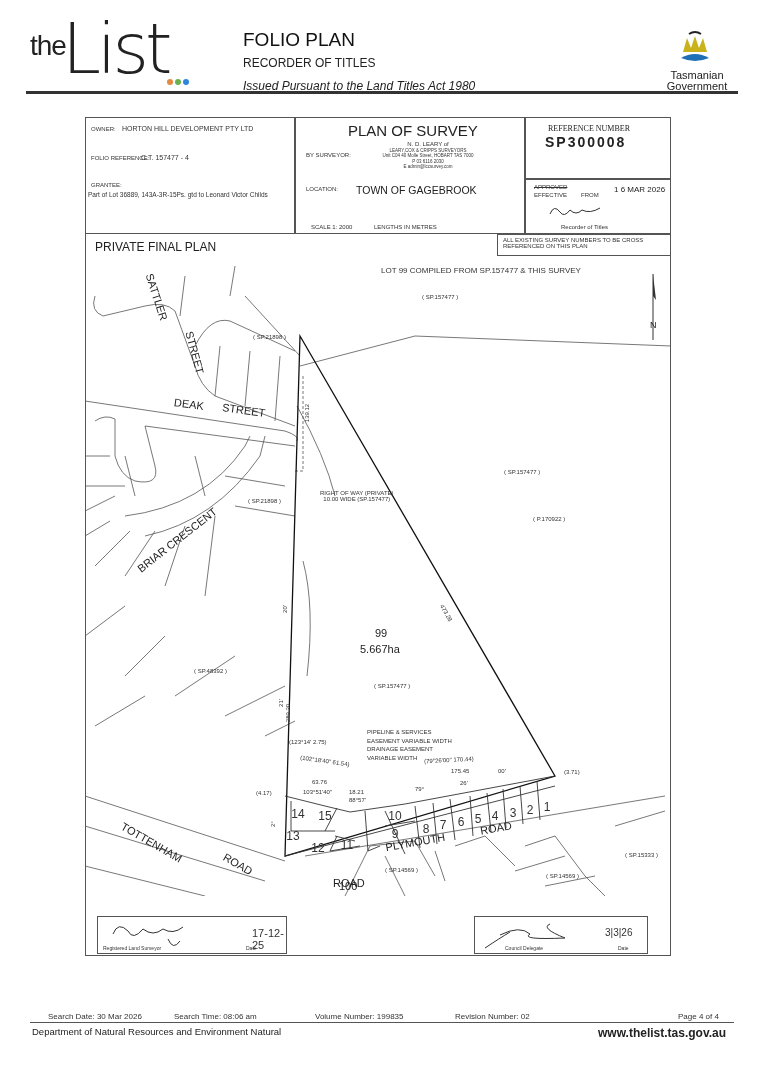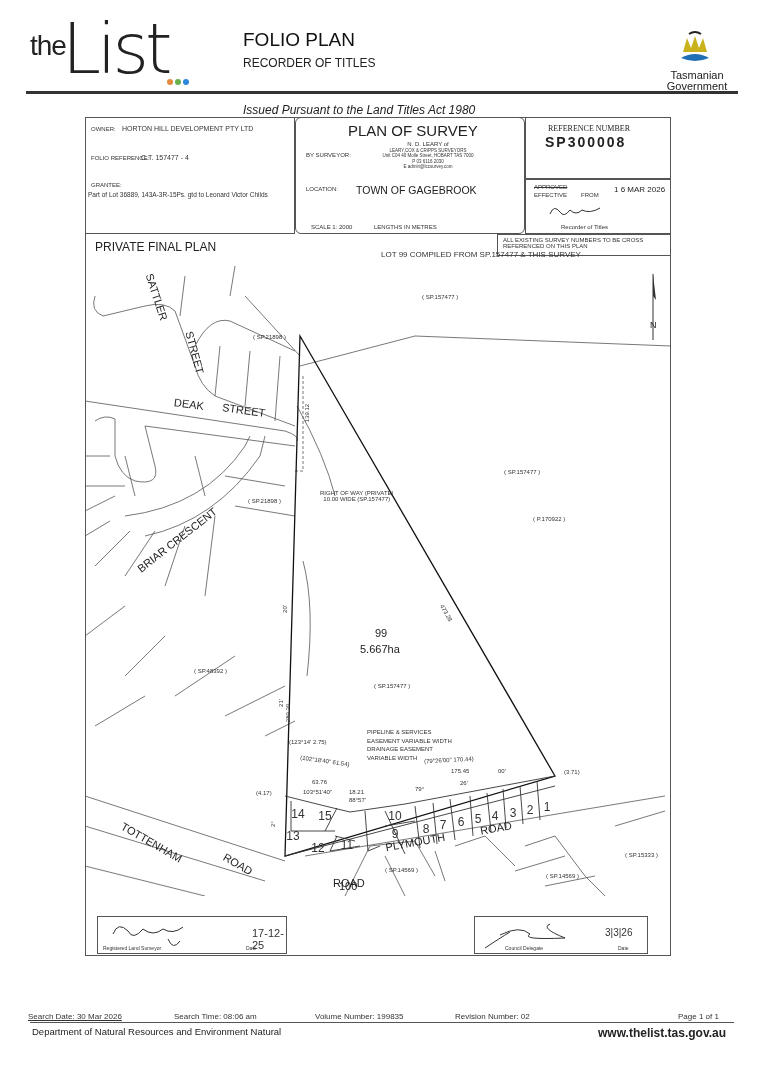--- a/index.html
+++ b/index.html
@@ -5,21 +5,21 @@
   html, body { margin:0; padding:0; background:#fff; }
   body { width:764px; height:1080px; position:relative; overflow:hidden; font-family:"Liberation Sans", sans-serif; color:#222; }
   .abs { position:absolute; }
   
   .logo-the { left:30px; top:30px; font-size:28px; letter-spacing:-1px; color:#222; }
   .logo-list { left:62px; top:14px; font-size:70px; font-weight:300; letter-spacing:-4px; color:#222; line-height:70px; font-family:"DejaVu Sans", sans-serif; }
   .logo-dots { left:167px; top:79px; display:flex; gap:2px; }
   .logo-dots span { width:6px; height:6px; border-radius:50%; display:block; }
   .hdr-title { left:243px; top:29px; font-size:19px; font-weight:normal; color:#111; }
   .hdr-sub { left:243px; top:56px; font-size:12px; color:#222; }
-  .hdr-act { left:243px; top:79px; font-size:12px; font-style:italic; color:#222;margin-top:24px; }
+  .hdr-act { left:243px; top:79px; font-size:12px; font-style:italic; color:#222; }
   .hdr-rule { left:26px; top:91px; width:712px; height:3px; background:#333; }
   .gov-text { left:662px; top:70px; font-size:11px; text-align:center; line-height:11px; color:#222; width:70px; }
   .gov-emblem { left:675px; top:30px; width:40px; height:40px; }
   
   .frame { left:85px; top:117px; width:586px; height:839px; border:1px solid #555; box-sizing:border-box; }
   .box { border:1px solid #555; box-sizing:border-box; }
   .tiny { font-size:6px; color:#333; }
   .small { font-size:7px; color:#333; }
   .med { font-size:8px; color:#333; }
   
@@ -57,21 +57,21 @@
 
 <div class="abs box" style="left:85px;top:117px;width:210px;height:117px;">
   <div class="abs tiny" style="left:5px;top:8px;"><span>OWNER:</span></div>
   <div class="abs small" style="left:36px;top:7px;">HORTON HILL DEVELOPMENT PTY LTD</div>
   <div class="abs tiny" style="left:5px;top:37px;">FOLIO REFERENCE:</div>
   <div class="abs small" style="left:55px;top:36px;">C.T.  157477 - 4</div>
   <div class="abs tiny" style="left:5px;top:64px;">GRANTEE:</div>
   <div class="abs tiny" style="left:2px;top:73px;font-size:6.5px;white-space:nowrap;">Part of Lot 36889, 143A-3R-15Ps. gtd to Leonard Victor Childs</div>
 </div>
 
-<div class="abs box" style="left:295px;top:117px;width:230px;height:117px;border-radius:6px;">
+<div class="abs box" style="left:295px;top:117px;width:230px;height:117px;">
   <div class="abs" style="left:52px;top:4px;font-size:15px;">PLAN OF SURVEY</div>
   <div class="abs tiny" style="left:10px;top:34px;">BY SURVEYOR:</div>
   <div class="abs" style="left:72px;top:24px;width:120px;text-align:center;font-size:4.5px;line-height:5.5px;color:#333;">
     <div style="font-size:6px;">N. D. LEARY of</div>
     <div>LEARY,COX &amp; CRIPPS SURVEYORS</div>
     <div>Unit C04 40 Molle Street, HOBART  TAS  7000</div>
     <div>P 03 6116 2030</div>
     <div>E admin@lccsurvey.com</div>
   </div>
   <div class="abs tiny" style="left:10px;top:68px;">LOCATION:</div>
@@ -90,21 +90,21 @@
   <div class="abs tiny" style="left:55px;top:12px;">FROM</div>
   <div class="abs" style="left:88px;top:5px;font-size:8px;">1 6 MAR 2026</div>
   <svg class="abs" style="left:20px;top:22px;" width="60" height="20">
       <path d="M4 12 Q8 2 14 10 Q18 16 24 8 Q30 14 36 8 Q44 12 54 6" stroke="#333" fill="none" stroke-width="1"></path>
     </svg>
   <div class="abs tiny" style="left:35px;top:44px;">Recorder of Titles</div>
 </div>
 
 <div class="abs" style="left:95px;top:240px;font-size:12px;">PRIVATE FINAL PLAN</div>
 <div class="abs box tiny" style="left:497px;top:234px;width:174px;height:22px;padding:2px 5px;">ALL EXISTING SURVEY NUMBERS TO BE CROSS REFERENCED ON THIS PLAN</div>
-<div class="abs med" style="left:381px;top:250px;">LOT 99 COMPILED FROM SP.157477 &amp; THIS SURVEY</div>
+<div class="abs med" style="left:381px;top:266px;">LOT 99 COMPILED FROM SP.157477 &amp; THIS SURVEY</div>
 
 <svg class="abs" style="left:85px;top:256px;" width="586" height="640" viewBox="0 0 586 640">
   <g stroke="#555" stroke-width="0.8" fill="none">
 
     <path d="M10 40 Q5 55 18 60 L60 50 Q80 45 90 55 L110 110 Q115 130 130 140 L210 170 M110 90 Q125 60 145 65 L210 95"></path>
     <path d="M0 145 L200 175 Q215 180 212 185 M10 165 Q20 158 30 163 L30 200 Q35 220 50 225 Q75 230 70 210 L60 170 L210 190"></path>
     <path d="M40 260 Q120 250 160 190 L165 180 M60 280 Q130 265 175 200 L180 180"></path>
     <path d="M0 255 L30 240 M0 280 L25 265 M10 310 L45 275 M40 320 L70 275 M80 330 L100 270 M120 340 L130 260"></path>
     <path d="M0 200 L25 200 M0 230 L40 230 M50 240 L40 200 M120 240 L110 200 M140 220 L200 230 M150 250 L210 260"></path>
     <path d="M150 10 L145 40 M100 20 L95 60 M130 140 L135 90 M160 150 L165 95 M190 165 L195 100 M215 100 L160 40"></path>
@@ -223,20 +223,20 @@
 </div>
 <div class="abs box" style="left:474px;top:916px;width:174px;height:38px;">
   <svg class="abs" style="left:5px;top:3px;" width="90" height="32">
       <path d="M5 28 Q20 18 30 12 M20 15 Q40 5 50 14 Q40 20 85 18 Q60 8 70 4" stroke="#333" fill="none" stroke-width="1"></path>
     </svg>
   <div class="abs" style="left:30px;top:28px;font-size:5px;color:#333;">Council Delegate</div>
   <div class="abs" style="left:130px;top:10px;font-size:10px;color:#333;">3|3|26</div>
   <div class="abs" style="left:143px;top:28px;font-size:5px;color:#333;">Date</div>
 </div>
 
-<div class="abs foot-row" style="left:28px;text-decoration:underline;">Search Date: 30 Mar 2026</div>
+<div class="abs foot-row" style="left:48px;">Search Date: 30 Mar 2026</div>
 <div class="abs foot-row" style="left:174px;">Search Time: 08:06 am</div>
 <div class="abs foot-row" style="left:315px;">Volume Number: 199835</div>
 <div class="abs foot-row" style="left:455px;">Revision Number: 02</div>
-<div class="abs foot-row" style="left:678px;">Page 1 of  1</div>
+<div class="abs foot-row" style="left:678px;">Page 4 of  4</div>
 <div class="abs foot-rule"></div>
 <div class="abs foot-dept">Department of Natural Resources and Environment Natural</div>
 <div class="abs foot-url">www.thelist.tas.gov.au</div>
 
 </body></html>

